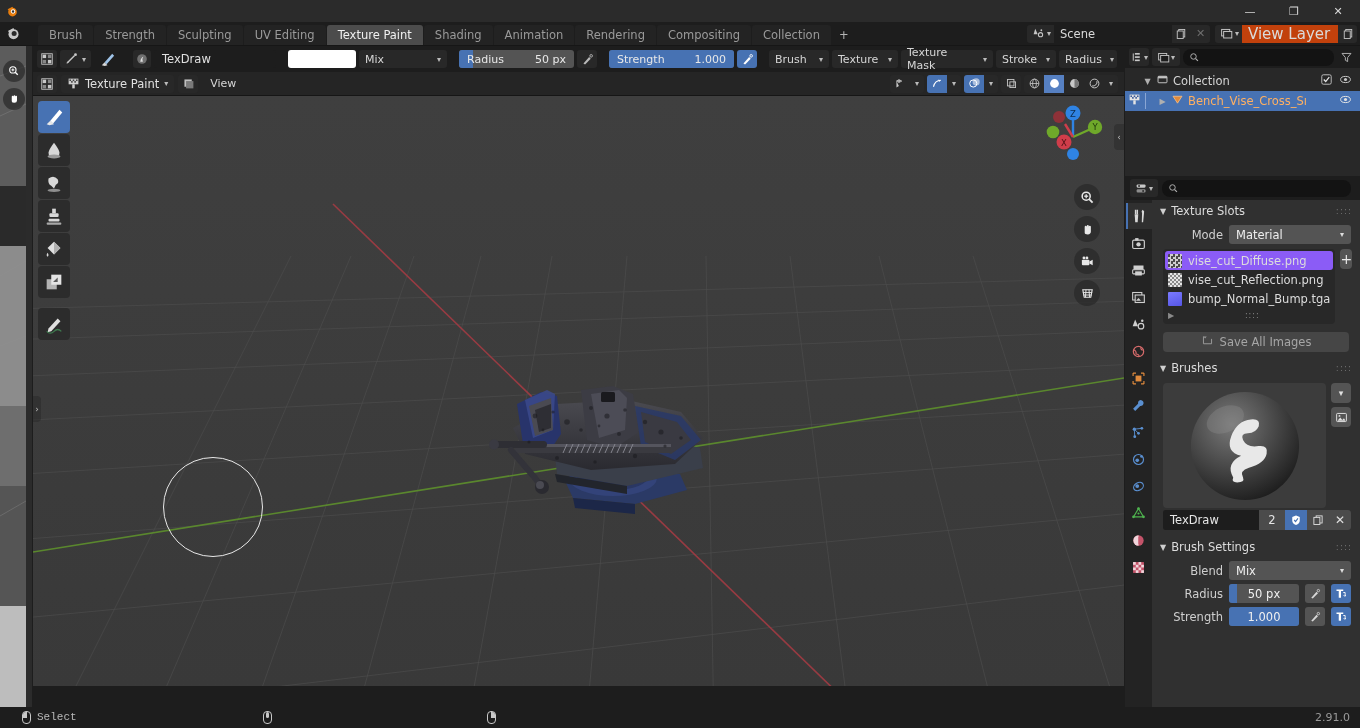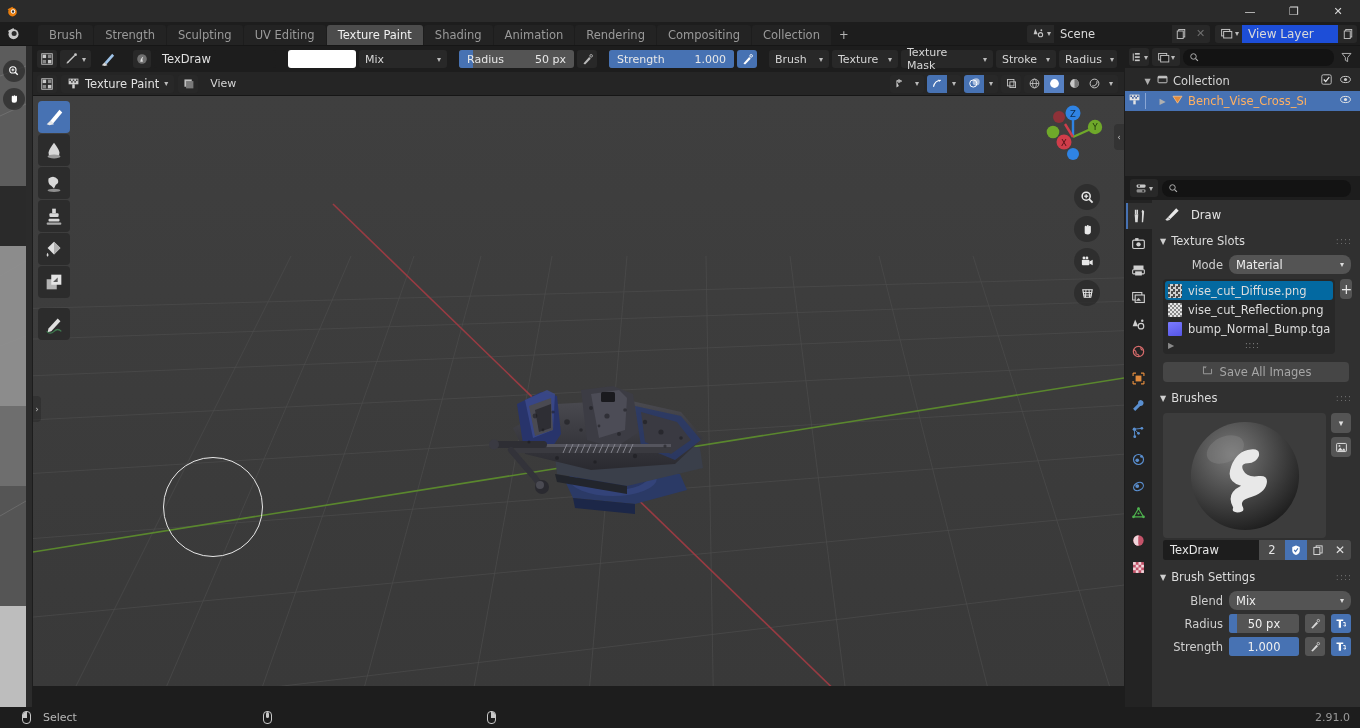--- a/index.html
+++ b/index.html
@@ -26,21 +26,21 @@
     font-size:11.5px; border-radius:3px 3px 0 0; background:#232323; margin-right:1px; }
   .wtab.active { background:#4c4c4c; color:#f0f0f0; }
   .wtab.plus { background:transparent; color:#b5b5b5; padding:0 7px; }
   .topbar-right { margin-left:auto; display:flex; align-items:center; padding-right:3px; gap:3px;}
   .scene-field { display:flex; align-items:center; background:#282828; border-radius:3px; height:18px; }
   .scene-ic { display:flex; align-items:center; padding:0 3px 0 5px; gap:2px; }
   .scene-name { background:#1d1d1d; height:18px; line-height:18px; padding:0 6px; width:118px;
     border-radius:0 0 0 0; color:#dadada; font-size:11.5px;}
   .minib { width:19px; height:18px; display:flex; align-items:center; justify-content:center; }
   .vl-field { display:flex; align-items:center; background:#282828; border-radius:3px; height:18px; margin-left:2px;}
-  .vl-name { background:#1d4ed8; height:18px; line-height:18px; padding:0 6px; width:96px; color:#dadada; font-size:12px;}
+  .vl-name { background:#c2410c; height:18px; line-height:18px; padding:0 6px; width:96px; color:#dadada; font-size:15px;}
 
   
   .main { position:absolute; left:0; top:46px; width:1360px; height:661px; }
 
   
   .sliver { position:absolute; left:0; top:0; width:32px; height:661px;
      background:#303030; overflow:hidden; }
   .sliver .imgstrip { position:absolute; inset:0; }
 
   
@@ -115,28 +115,28 @@
   .ptab { width:26px; height:26px; display:flex; align-items:center; justify-content:center; }
   .ptab.active { background:#303030; border-left:2px solid #4772b3; }
   .pbody { position:absolute; left:27px; top:24px; right:0; bottom:0; background:#303030;
      overflow:hidden; padding-bottom:2px;}
   .brushrow { height:30px; display:flex; align-items:center; gap:9px; padding:0 10px; font-size:11.5px;}
   .panel-hdr { height:22px; display:flex; align-items:center; gap:5px; padding:0 8px; color:#dcdcdc;
      font-size:11.5px; }
   .panel-hdr .dots { margin-left:auto; color:#6e6e6e; font-size:9px; letter-spacing:1px;}
   .row { display:flex; align-items:center; height:21px; margin:2px 9px; gap:6px; font-size:11.5px;}
   .row .lab { width:62px; text-align:right; color:#cfcfcf; }
-  .row .ctl { flex:1;border-radius:8px; }
+  .row .ctl { flex:1; }
   .sel-dd { background:#545454; border-radius:3px; height:19px; display:flex; align-items:center;
      padding:0 7px; color:#eee; font-size:11.5px; justify-content:space-between; }
   .slotbox { margin:4px 9px 0 11px; display:flex; gap:5px; }
   .slotlist { flex:1; background:#282828; border-radius:4px; padding:2px; }
   .slot { height:19px; display:flex; align-items:center; gap:6px; padding:0 3px; border-radius:3px;
      font-size:11.5px; color:#dcdcdc; }
-  .slot.sel { background:#0369a1; }
+  .slot.sel { background:#8b5cf6; }
   .thumb { width:14px; height:14px; border-radius:1px; flex:0 0 auto; }
   .slot-foot { height:14px; display:flex; align-items:center; padding:0 3px; color:#8a8a8a; font-size:8px;}
   .slot-foot .dots { margin:0 auto; letter-spacing:1px; }
   .plusbtn { width:20px; height:20px; background:#545454; border-radius:4px; display:flex;
      align-items:center; justify-content:center; color:#e8e8e8; font-size:14px; }
   .wide-btn { margin:8px 11px 0 11px; height:20px; background:#464646; border-radius:4px;
      display:flex; align-items:center; justify-content:center; gap:6px; color:#a6a6a6; font-size:11.5px;}
   .brushprev { margin:4px 9px 0 11px; display:flex; gap:5px;}
   .prevbox { flex:1; height:125px; background:#3c3c3c; border-radius:4px; display:flex;
      align-items:center; justify-content:center; }
@@ -155,21 +155,21 @@
      display:flex; align-items:center; justify-content:center; overflow:hidden; font-size:11.5px;}
   .bslider .fill { position:absolute; left:0; top:0; bottom:0; background:#4772b3; }
   .bslider span { position:relative; z-index:1; color:#f0f0f0;}
   .minicon { width:20px; height:19px; background:#545454; border-radius:3px; display:flex;
      align-items:center; justify-content:center; }
   .minicon.blue { background:#4772b3; }
 
   
   .status { position:absolute; left:0; bottom:0; width:1360px; height:21px; background:#1d1d1d;
      display:flex; align-items:center; font-size:11px; color:#b8b8b8; }
-  .st-item { display:flex; gap:12px; }
+  .st-item { display:flex; gap:6px;font-family:Liberation Mono, monospace; }
   .version { margin-left:auto; padding-right:10px; color:#9a9a9a; }
   .mouse { width:9px; height:13px; border:1.2px solid #c8c8c8; border-radius:4px; position:relative;}
   .mouse i { position:absolute; left:0; top:0; width:4px; height:6px; background:#c8c8c8;
      border-radius:3px 0 0 0;}
   .mouse.r i { left:auto; right:0; border-radius:0 3px 0 0;}
   .mouse.m i { left:2.4px; width:3px; border-radius:2px;}
 </style>
 </head>
 <body>
 
@@ -916,29 +916,20 @@
                   <rect x="9" y="9" width="3.25" height="3.25"></rect>
                   <rect x="5.75" y="12.25" width="3.25" height="3.25"></rect>
                   <rect x="12.25" y="12.25" width="3.25" height="3.25"></rect>
                 </g>
               </svg>
           </div>
         </div>
 
         <div class="pbody">
 
-          <div class="brushrow">
-            <span>
-              <svg width="20" height="20" viewBox="0 0 24 24">
-                  <path d="M4 19 L7 16 L10 19 L6 20Z" fill="#d8d8d8"></path>
-                  <path d="M7 16 L17 5 L20 8 L10 18Z" fill="#e8e8e8"></path>
-                </svg>
-            </span>
-            <span>Draw</span>
-          </div>
 
           <div class="panel-hdr">
             <span style="font-size:8px;color:#cfcfcf">▼</span>
             <span>Texture Slots</span>
             <span class="dots">::::</span>
           </div>
           <div class="row">
             <span class="lab">Mode</span>
             <div class="ctl sel-dd">
               <span>Material</span>

